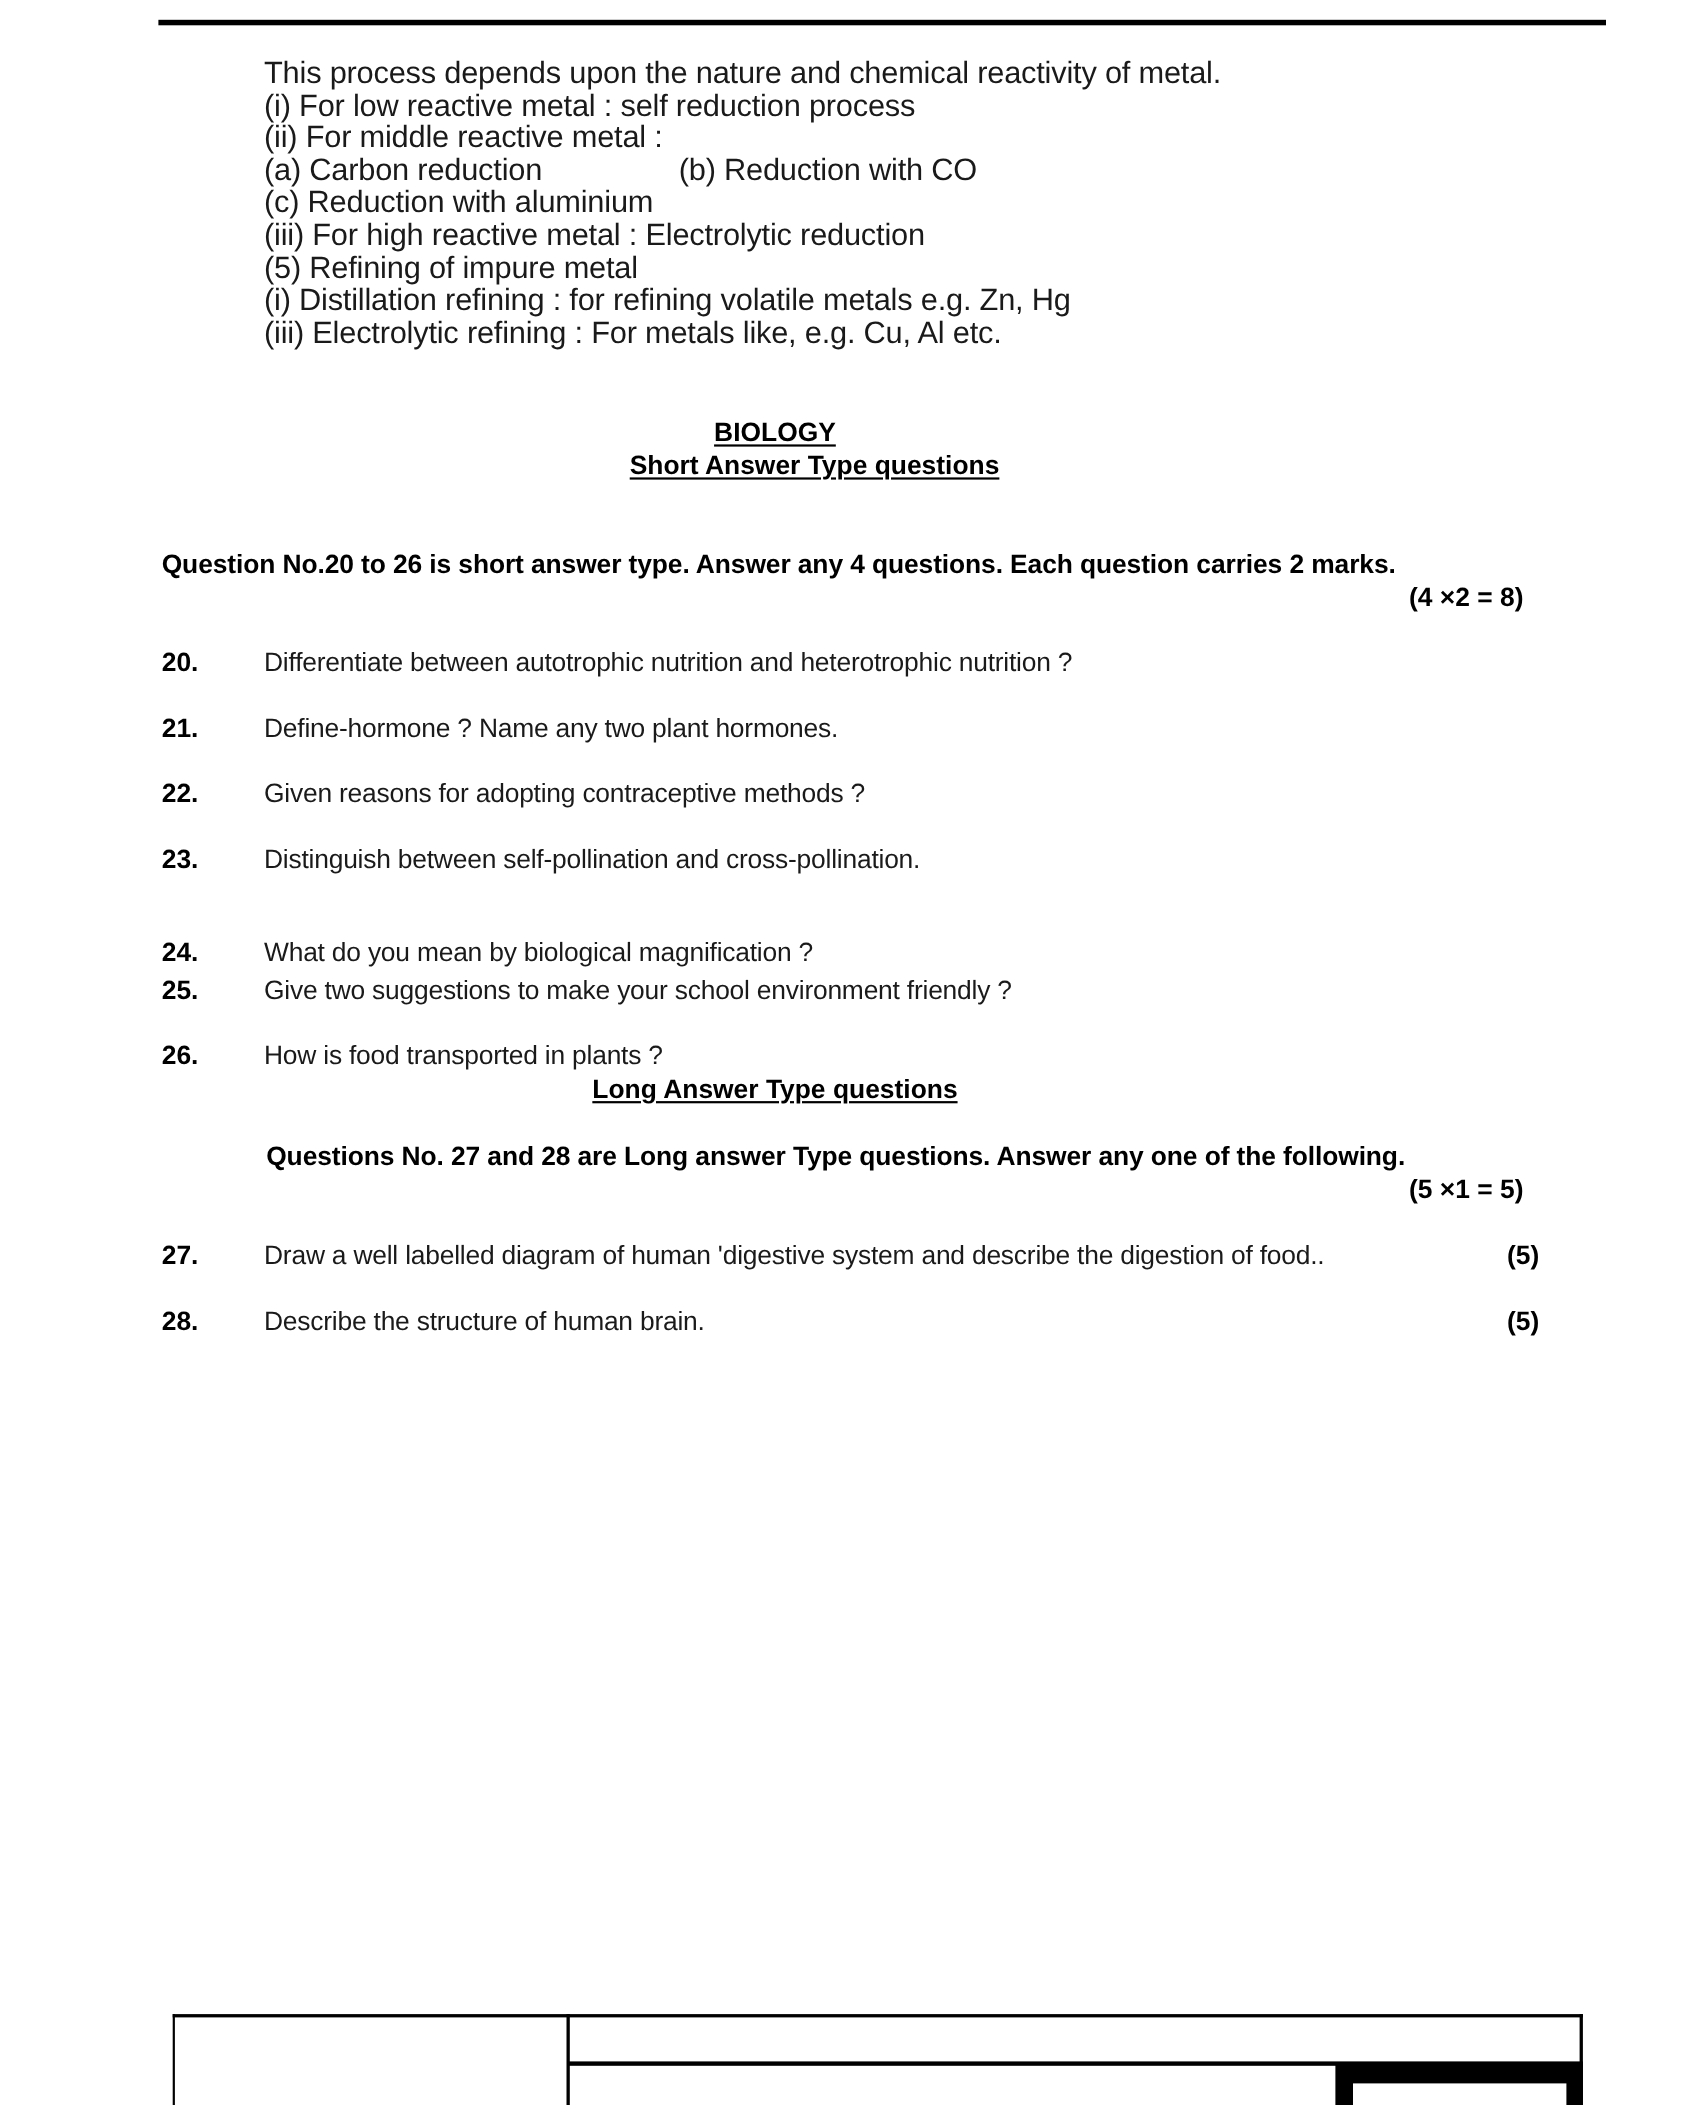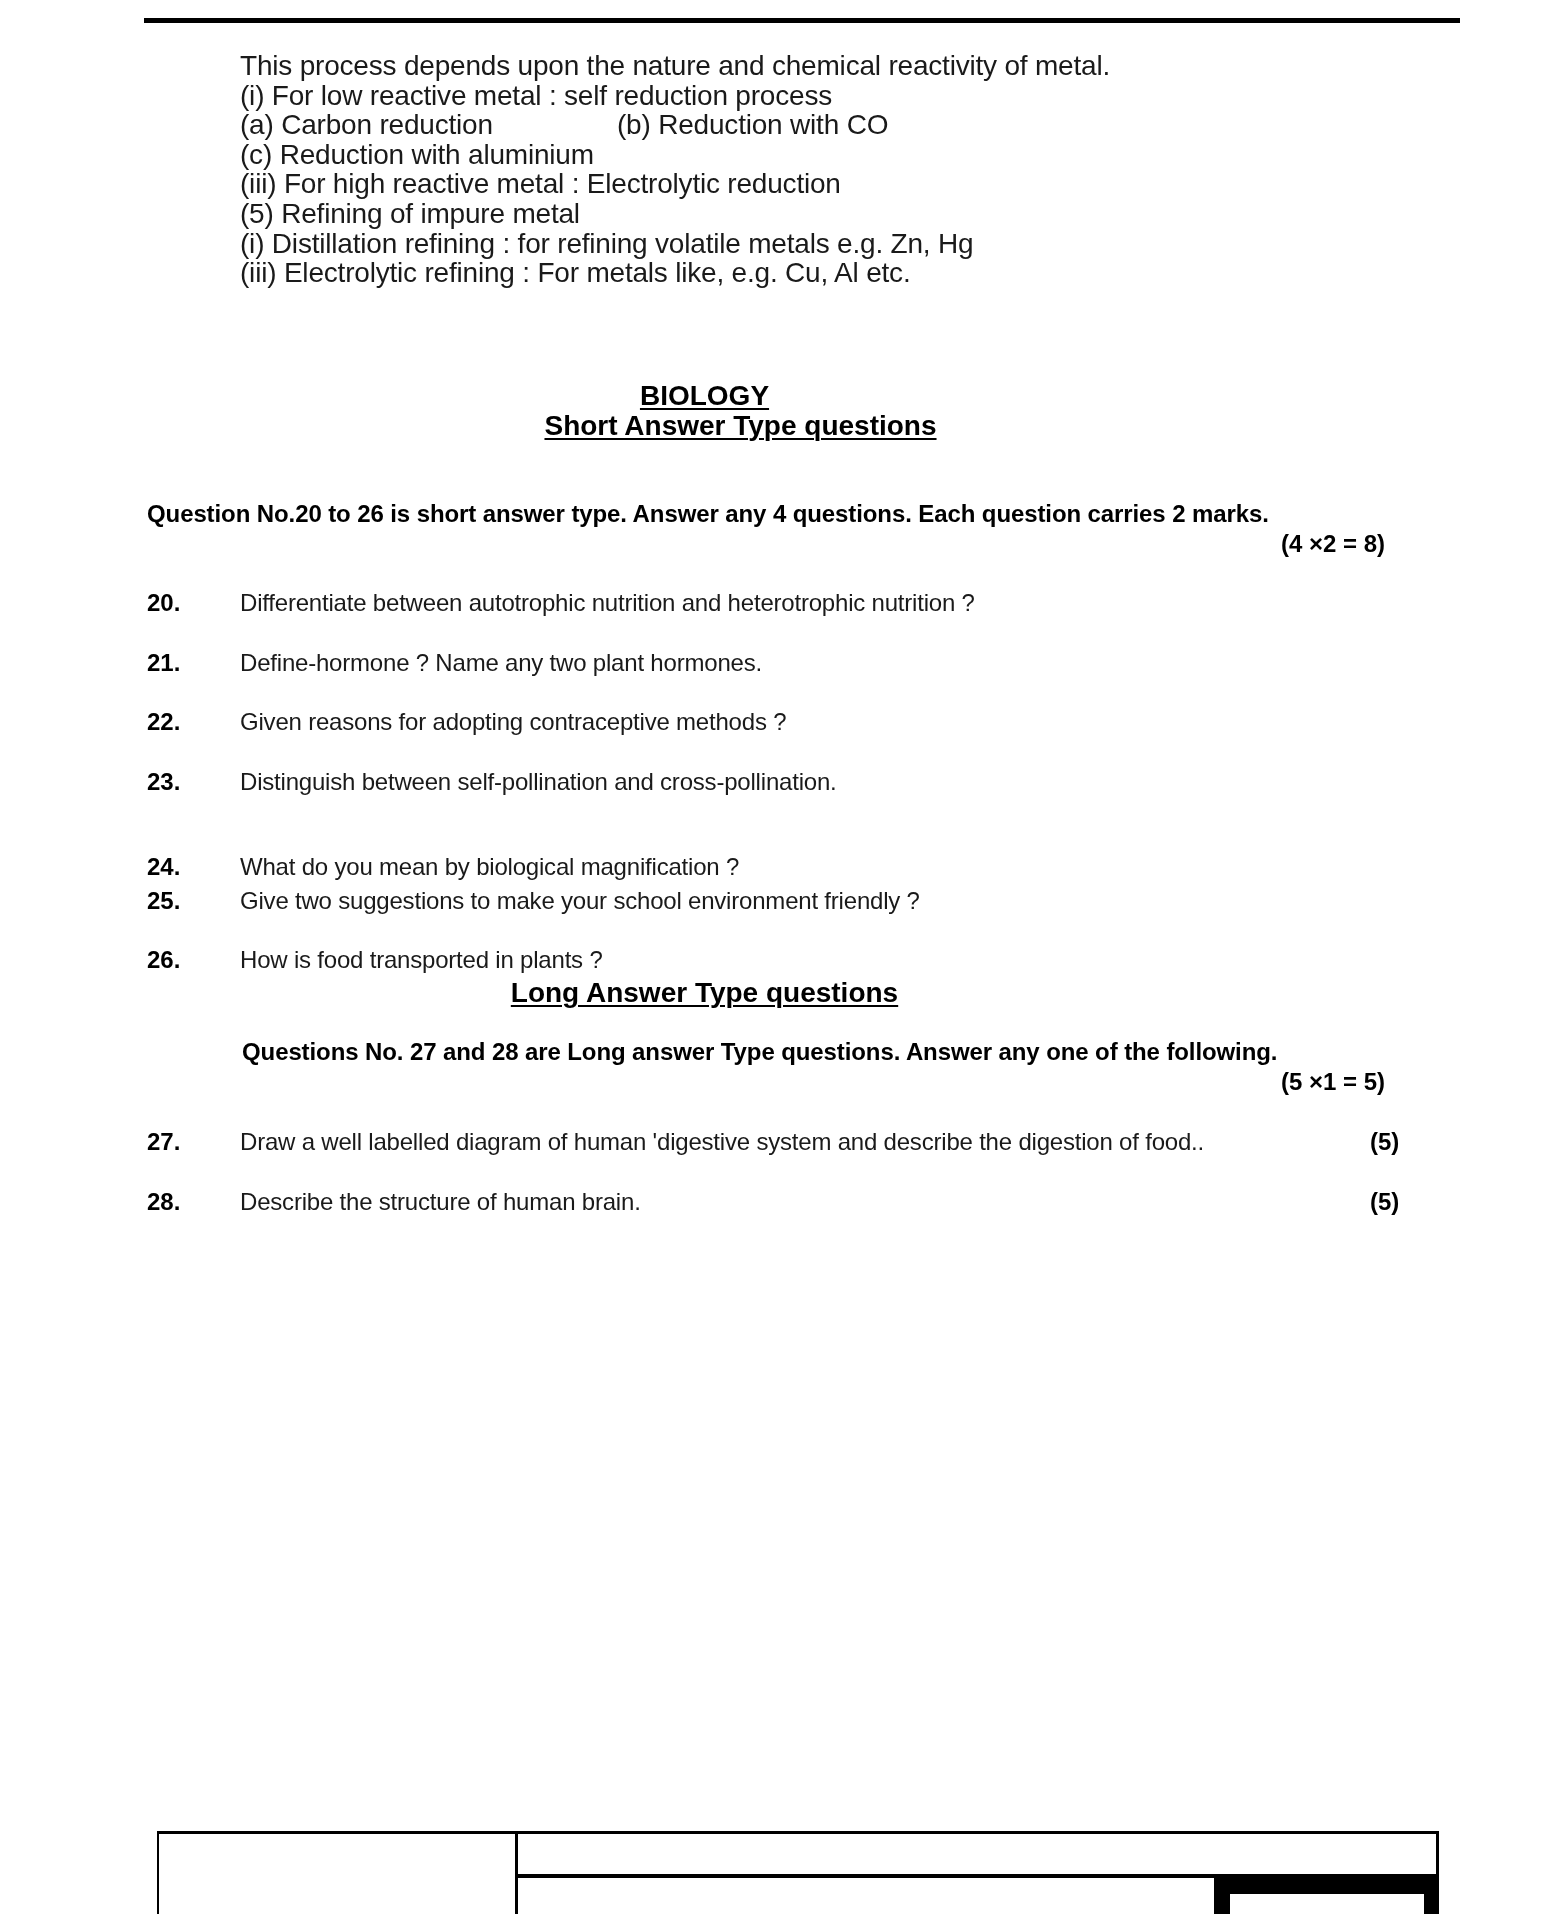--- a/index.html
+++ b/index.html
@@ -36,21 +36,21 @@
     }
     .para-line { white-space: nowrap; height: 29.6px; position: relative; }
     .para-line .col-b { position: absolute; left: 377px; top: 0; }
 
     .heading {
       position: absolute;
       left: 0;
       width: 1409px;
       text-align: center;
       font-weight: bold;
-      font-size: 28px;
+      font-size: 24px;
       text-decoration: underline;
       text-decoration-thickness: 2px;
       text-underline-offset: 3px;
       color: #000;
     }
 
     .instr {
       position: absolute;
       font-weight: bold;
       font-size: 24px;
@@ -144,20 +144,21 @@
     }
   </style>
 </head>
 <body>
 
 <div class="top-rule"></div>
 
 <div class="para-block">
   <div class="para-line">This process depends upon the nature and chemical reactivity of metal.</div>
   <div class="para-line">(i) For low reactive metal : self reduction process</div>
+  <div class="para-line">(ii) For middle reactive metal :</div>
   <div class="para-line">
     <span>(a) Carbon reduction</span>
     <span class="col-b">(b) Reduction with CO</span>
   </div>
   <div class="para-line">(c) Reduction with aluminium</div>
   <div class="para-line">(iii) For high reactive metal : Electrolytic reduction</div>
   <div class="para-line">(5) Refining of impure metal</div>
   <div class="para-line">(i) Distillation refining : for refining volatile metals e.g. Zn, Hg</div>
   <div class="para-line">(iii) Electrolytic refining : For metals like, e.g. Cu, Al etc.</div>
 </div>

